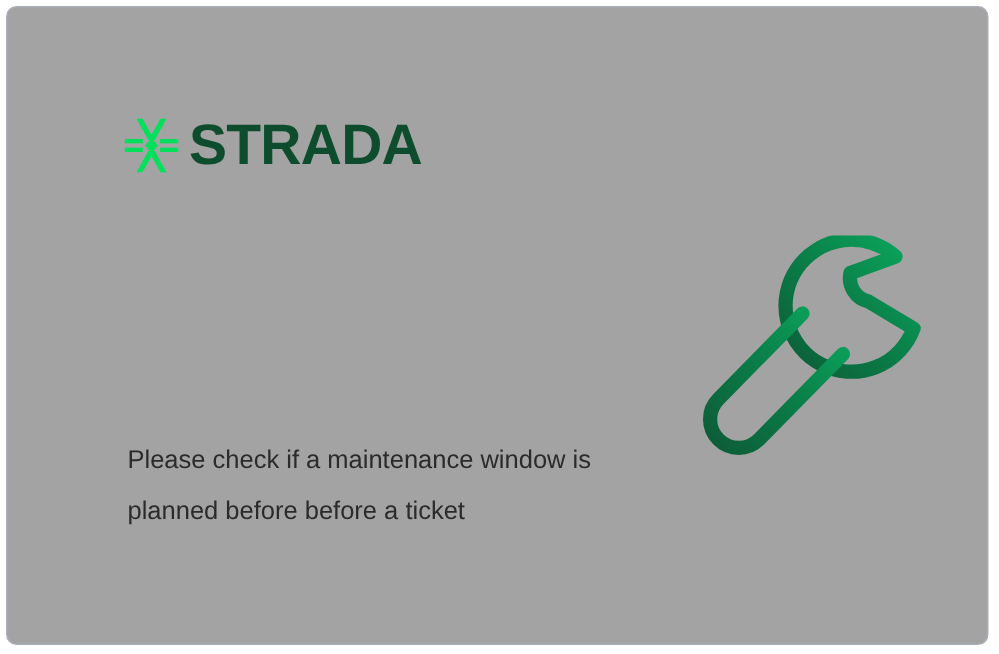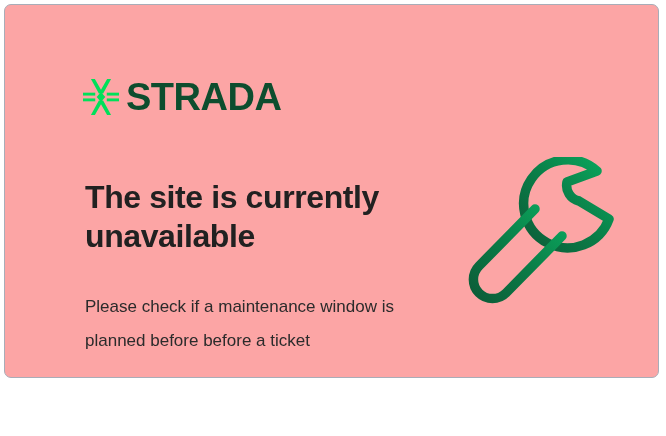--- a/index.html
+++ b/index.html
@@ -21,23 +21,23 @@
     height: 436px;
     background: #ffffff;
   }
 
   
   .card {
     position: absolute;
     left: 4px;
     top: 4px;
     width: 655px;
-    height: 374px;
+    height: 426px;
     box-sizing: border-box;
-    background: #fca5a5;
+    background: #a3a3a3;
     border: 1.5px solid #a8adb8;
     border-radius: 7px;
     overflow: hidden;
   }
 
   
   .logo-lockup {
     position: absolute;
     left: 78px;
     top: 70px;
@@ -117,21 +117,20 @@
           <polygon points="22,0 33,0 50,30 67,0 78,0 56,40 44,40"></polygon>
 
           <polygon points="44,60 56,60 78,100 67,100 50,70 33,100 22,100"></polygon>
 
           <polygon points="50,36 62,50 50,64 38,50"></polygon>
         </g>
       </svg>
       <div class="logo-wordmark">STRADA</div>
     </div>
 
-    <h1 class="headline">The site is currently unavailable</h1>
 
     <p class="bodycopy">Please check if a maintenance window is planned before before a ticket</p>
 
     <svg class="wrench" viewBox="0 0 166 160" aria-hidden="true">
       <defs>
         <linearGradient id="wrenchGrad" x1="0" y1="1" x2="1" y2="0">
           <stop offset="0%" stop-color="#0d5c38"></stop>
           <stop offset="45%" stop-color="#0a7a46"></stop>
           <stop offset="100%" stop-color="#0ba85e"></stop>
         </linearGradient>

